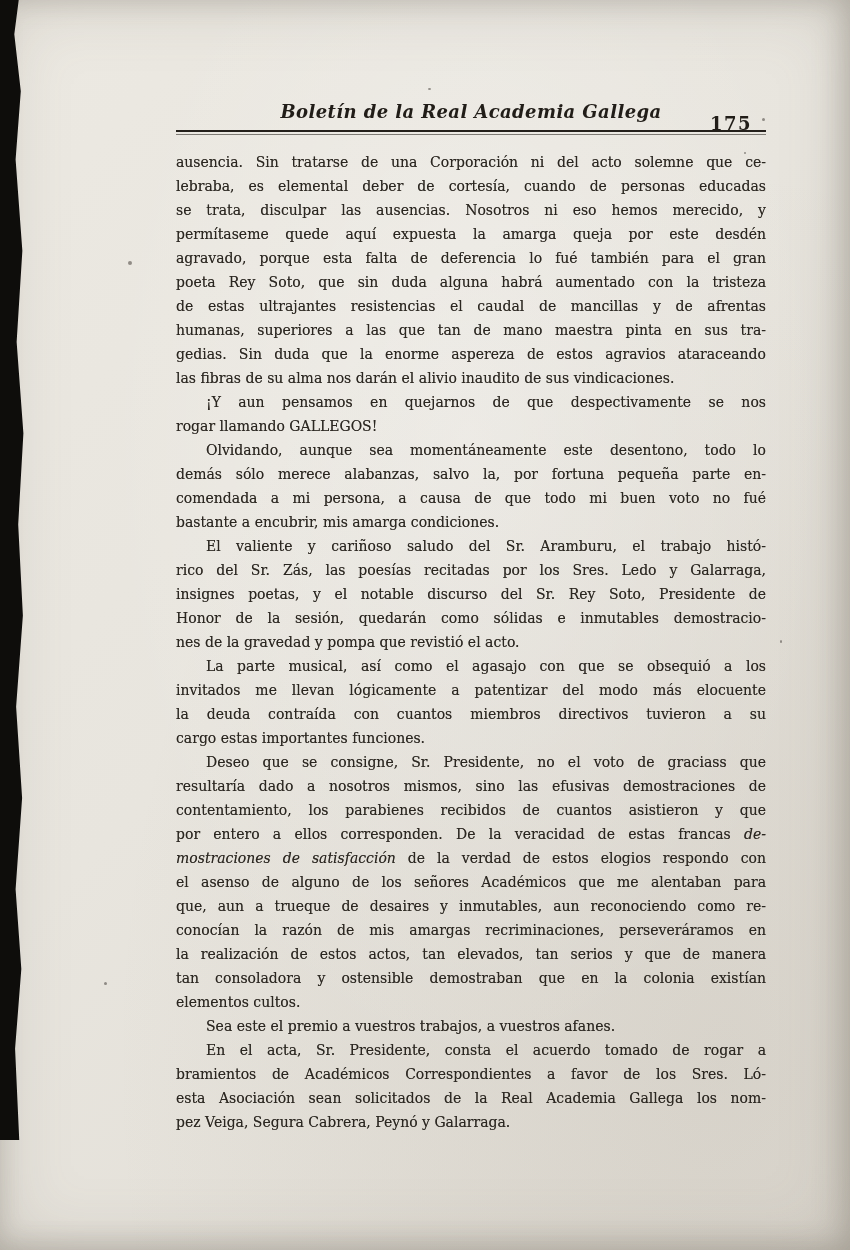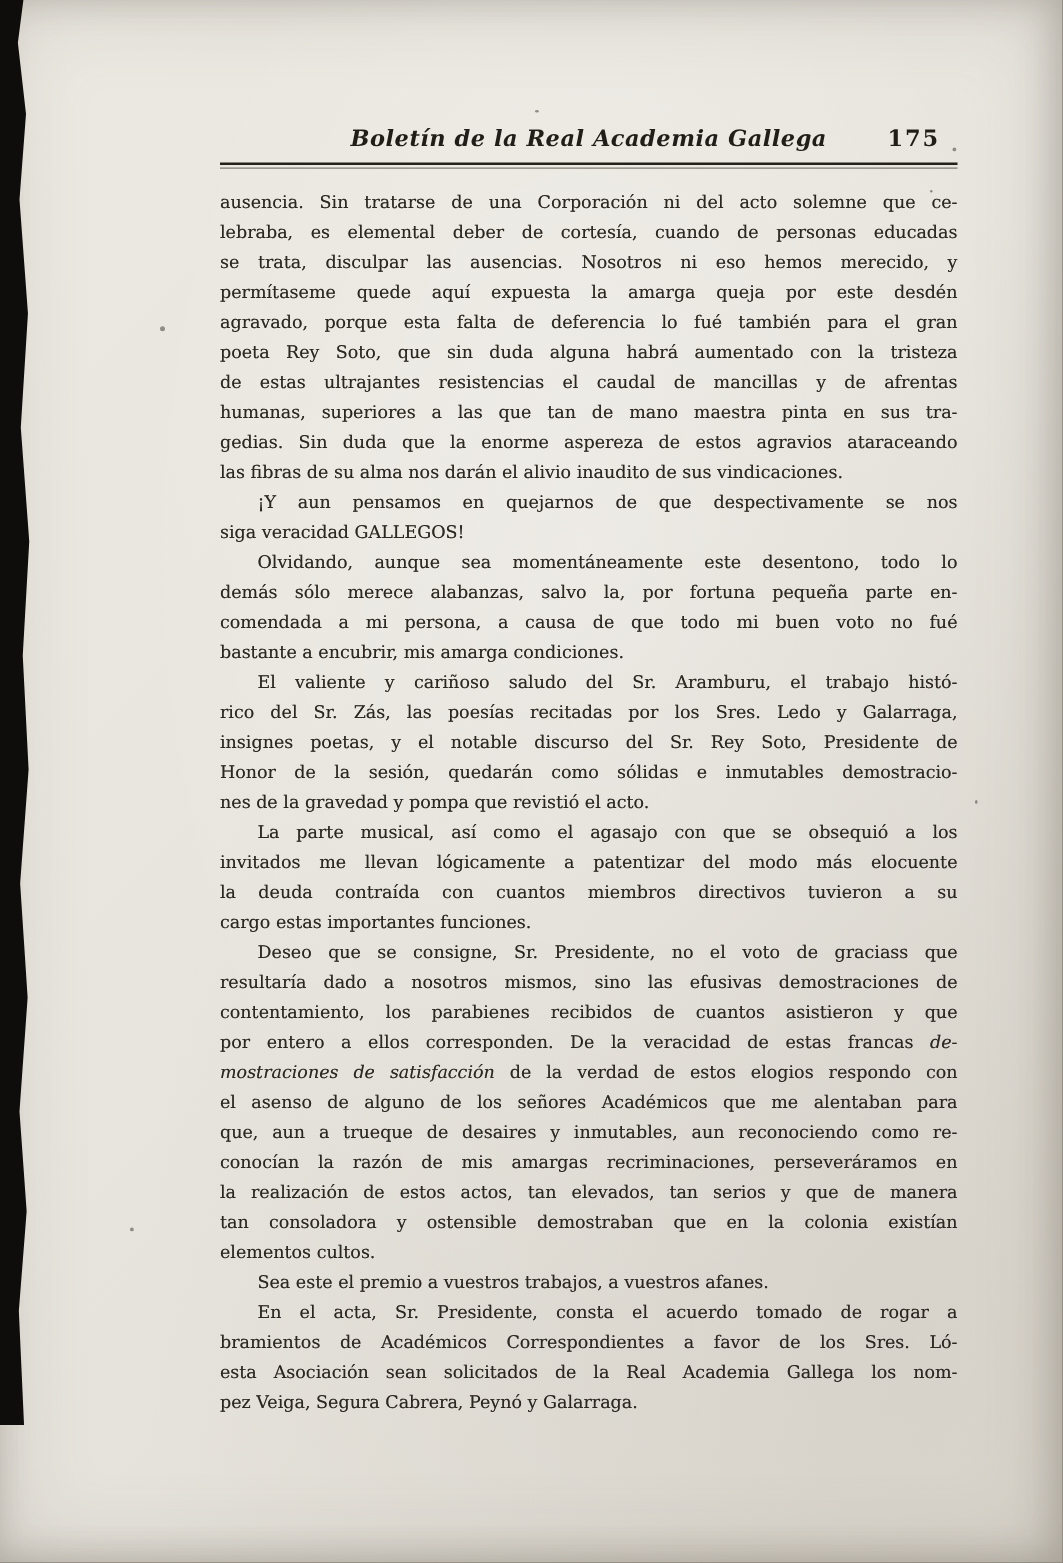--- a/index.html
+++ b/index.html
@@ -62,21 +62,21 @@
     font-style: italic;
     font-weight: bold;
     font-size: 18px;
     line-height: 24px;
     letter-spacing: .4px;
     color: #211d18;
   }
   .page-number {
     position: absolute;
     right: 14px;
-    top: 0;
+    top: 12px;
     font-weight: bold;
     font-size: 18px;
     line-height: 24px;
     letter-spacing: 1.5px;
     color: #211d18;
   }
 
   .rule {
     height: 2px;
     background: #24201b;
@@ -136,21 +136,21 @@
           <div class="line"><span>permítaseme quede aquí expuesta la amarga queja por este desdén</span></div>
           <div class="line"><span>agravado, porque esta falta de deferencia lo fué también para el gran</span></div>
           <div class="line"><span>poeta Rey Soto, que sin duda alguna habrá aumentado con la tristeza</span></div>
           <div class="line"><span>de estas ultrajantes resistencias el caudal de mancillas y de afrentas</span></div>
           <div class="line"><span>humanas, superiores a las que tan de mano maestra pinta en sus tra-</span></div>
           <div class="line"><span>gedias. Sin duda que la enorme aspereza de estos agravios ataraceando</span></div>
           <div class="line last"><span>las fibras de su alma nos darán el alivio inaudito de sus vindicaciones.</span></div>
         </div>
         <div class="para">
           <div class="line indent"><span>¡Y aun pensamos en quejarnos de que despectivamente se nos</span></div>
-          <div class="line last"><span>siga veracidad GALLEGOS!</span></div>
+          <div class="line last"><span>rogar llamando GALLEGOS!</span></div>
         </div>
         <div class="para">
           <div class="line indent"><span>Olvidando, aunque sea momentáneamente este desentono, todo lo</span></div>
           <div class="line"><span>demás sólo merece alabanzas, salvo la, por fortuna pequeña parte en-</span></div>
           <div class="line"><span>comendada a mi persona, a causa de que todo mi buen voto no fué</span></div>
           <div class="line last"><span>bastante a encubrir, mis amarga condiciones.</span></div>
         </div>
         <div class="para">
           <div class="line indent"><span>El valiente y cariñoso saludo del Sr. Aramburu, el trabajo histó-</span></div>
           <div class="line"><span>rico del Sr. Zás, las poesías recitadas por los Sres. Ledo y Galarraga,</span></div>

